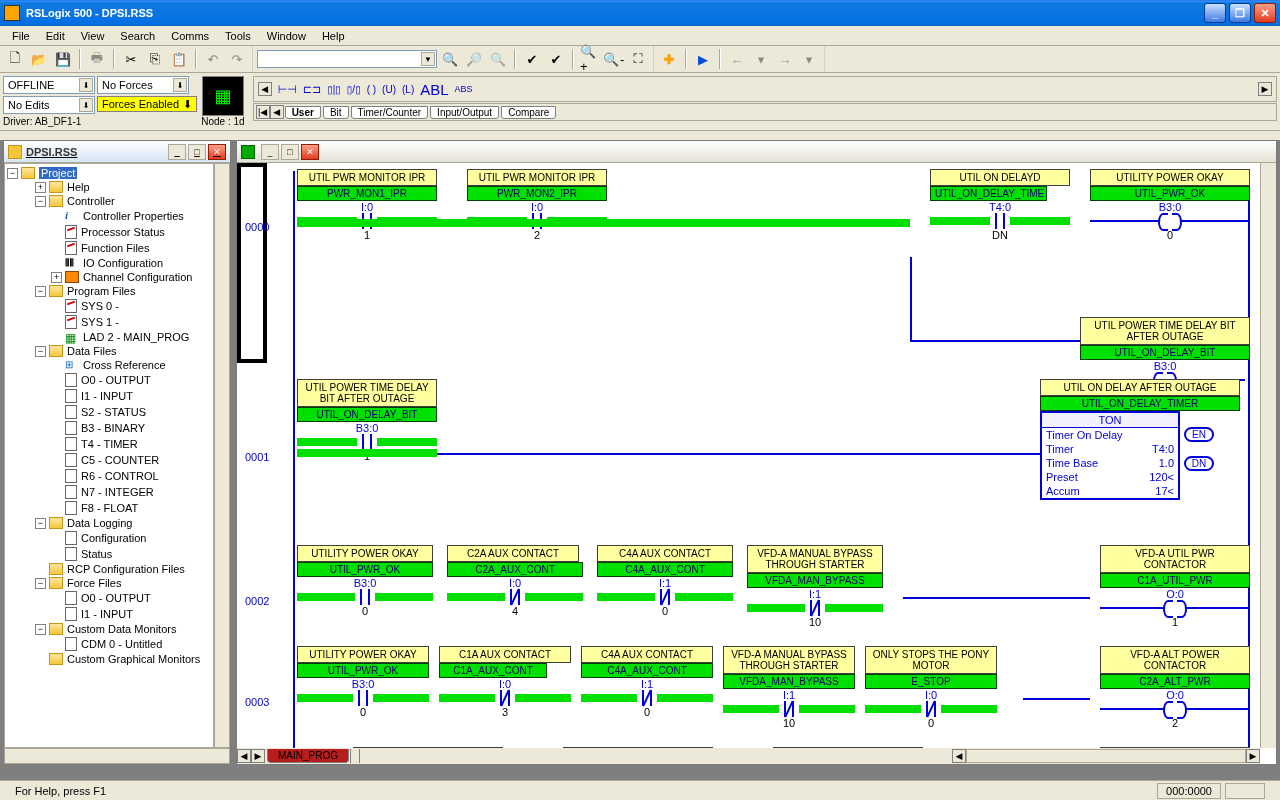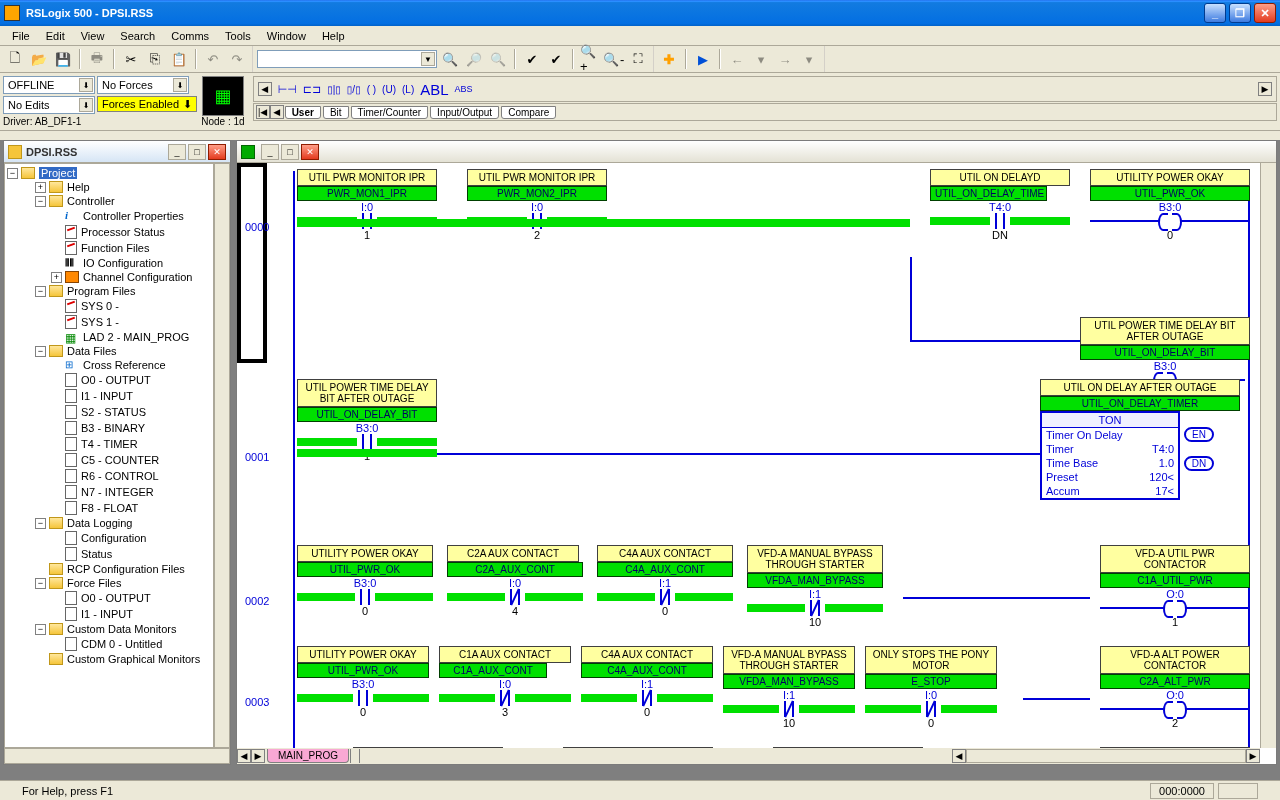--- a/index.html
+++ b/index.html
@@ -27,21 +27,21 @@
   .status-panel { display:flex; padding:3px; background:#ece9d8; border-bottom:1px solid #aca899; }
   .drop { height:18px; border:1px solid #7f9db9; background:#fff; display:flex; align-items:center; padding:0 4px; position:relative; font-size:10px; }
   .drop .arrow { position:absolute; right:1px; top:1px; width:14px; height:14px; background:#ece9d8; border:1px solid #aca899; display:flex; align-items:center; justify-content:center; font-size:8px; cursor:pointer; }
   .yellow-box { background:#ffff00; border:1px solid #808080; padding:0 4px; height:16px; display:flex; align-items:center; font-size:10px; }
   .green-black { width:42px; height:40px; background:#000; border:1px solid #808080; display:flex; align-items:center; justify-content:center; }
 
   
   .mdi { position:absolute; top:140px; left:0; right:0; bottom:20px; background:#7f7f7f; overflow:hidden; }
 
   
-  .tree-window { position:absolute; top:0; left:3px; width:228px; height:625px; background:#ece9d8; border:1px solid #7b7b7b; }
+  .tree-window { position:absolute; top:0; left:3px; width:228px; height:625px; background:#ece9d8; border:1px solid #7b7b7b;text-decoration:underline; }
   .tree-title { height:22px; background:linear-gradient(180deg,#fff,#d6e5f5); border-bottom:1px solid #aca899; display:flex; align-items:center; padding:0 4px; }
   .tree-title .t { flex:1; font-weight:bold; color:#333; }
   .mini-btn { width:18px; height:16px; border:1px solid #aca899; background:#ece9d8; margin-left:2px; display:flex; align-items:center; justify-content:center; font-size:9px; cursor:pointer; }
   .mini-btn.close { background:linear-gradient(180deg,#ff9e88,#e33b1f); color:#fff; border-color:#8f1c00;}
   .tree-body { position:absolute; top:22px; bottom:16px; left:0; right:16px; overflow:hidden; background:#fff; border:1px solid #aca899; }
   .tree-scroll { position:absolute; top:22px; right:0; bottom:16px; width:16px; background:#ece9d8; border:1px solid #aca899; }
   .tree-hscroll { position:absolute; bottom:0; left:0; right:0; height:16px; background:#ece9d8; border:1px solid #aca899; }
   .tree-node { display:flex; align-items:center; padding:1px 0; white-space:nowrap; }
   .tree-node .exp { width:11px; height:11px; border:1px solid #808080; margin-right:3px; display:inline-flex; align-items:center; justify-content:center; font-size:9px; line-height:1; cursor:pointer; background:#fff; color:#000; }
   .tree-node .noexp { width:14px; display:inline-block; }
@@ -51,21 +51,21 @@
   .treelabel { cursor:pointer; }
   .treelabel.sel { background:#316ac5; color:#fff; padding:0 2px; }
 
   
   .lad-window { position:absolute; top:0; left:236px; right:3px; height:625px; background:#fff; border:1px solid #7b7b7b; }
   .lad-title { height:22px; background:linear-gradient(180deg,#fff,#e4e2d5); border-bottom:1px solid #aca899; display:flex; align-items:center; padding:0 4px; }
   .lad-title .t { flex:1; color:#888; }
   .lad-body { position:absolute; top:22px; bottom:16px; left:0; right:16px; overflow:hidden; background:#fff; }
   .lad-scroll-v { position:absolute; top:22px; right:0; bottom:16px; width:16px; background:#ece9d8; border-left:1px solid #aca899; }
   .lad-scroll-h { position:absolute; bottom:0; left:0; right:16px; height:16px; background:#ece9d8; display:flex; align-items:center;}
-  .lad-tab { border:1px solid #808080; border-top:none; padding:1px 10px; background:#f9a8d4; font-size:10px; margin-left:2px; border-radius:0 0 4px 4px; cursor:pointer;}
+  .lad-tab { border:1px solid #808080; border-top:none; padding:1px 10px; background:#b91c1c; font-size:10px; margin-left:2px; border-radius:0 0 4px 4px; cursor:pointer;}
   .rung-num { color:#0000d8; font-size:11px; padding:2px 4px; }
   .rung-marker { position:absolute; left:0; top:0; width:30px; height:200px; border:4px solid #000; background:#fff; }
 
   .desc-box { background:#ffffa0; border:1px solid #404040; padding:2px 4px; font-size:10px; color:#000; text-align:center; line-height:1.1; }
   .tag-box { background:#00e000; border:1px solid #004000; padding:1px 4px; font-size:10px; color:#000060; text-align:center; }
   .addr { color:#0000d8; font-size:11px; text-align:center; }
   .below-num { color:#000; font-size:11px; text-align:center; }
 
   .rail { border-left:2px solid #0000d8; }
   .rail-r { border-right:2px solid #0000d8; }
@@ -80,21 +80,21 @@
   .coil { width:20px; height:16px; position:relative; }
   .coil::before, .coil::after { content:''; position:absolute; width:8px; height:14px; border:2px solid #0000d8; border-radius:50%; top:0;}
   .coil::before { left:-2px; border-right:none; border-top-right-radius:0; border-bottom-right-radius:0;}
   .coil::after { right:-2px; border-left:none; border-top-left-radius:0; border-bottom-left-radius:0;}
 
   .ton-box { border:2px solid #0000d8; background:#fff; width:140px; font-size:10px; }
   .ton-box .ton-title { text-align:center; border-bottom:1px solid #0000d8; padding:1px 0; color:#0000d8; background:#f0f0ff;}
   .ton-box .ton-row { display:flex; justify-content:space-between; padding:1px 4px; color:#0000d8;}
 
   
-  .statusbar { position:absolute; bottom:0; left:0; right:0; height:20px; background:#ece9d8; border-top:1px solid #aca899; display:flex; align-items:center; padding:0 22px; font-size:11px;}
+  .statusbar { position:absolute; bottom:0; left:0; right:0; height:20px; background:#ece9d8; border-top:1px solid #aca899; display:flex; align-items:center; padding:0 15px; font-size:11px;}
   .statusbar .cell { border:1px solid #aca899; padding:1px 8px; margin-left:auto; }
 
   
   .elem-tabs { display:flex; align-items:center; background:#ece9d8; border:1px solid #aca899; padding:1px 2px; }
   .etab { border:1px solid #808080; background:#fff; padding:0 6px; font-size:10px; margin:0 1px; cursor:pointer; border-radius:0 0 3px 3px; }
   .etab.active { font-weight:bold; }
   .nav-btn { width:14px; height:14px; border:1px solid #808080; display:flex; align-items:center; justify-content:center; font-size:9px; cursor:pointer; background:#ece9d8;}
 </style>
 </head>
 <body>

